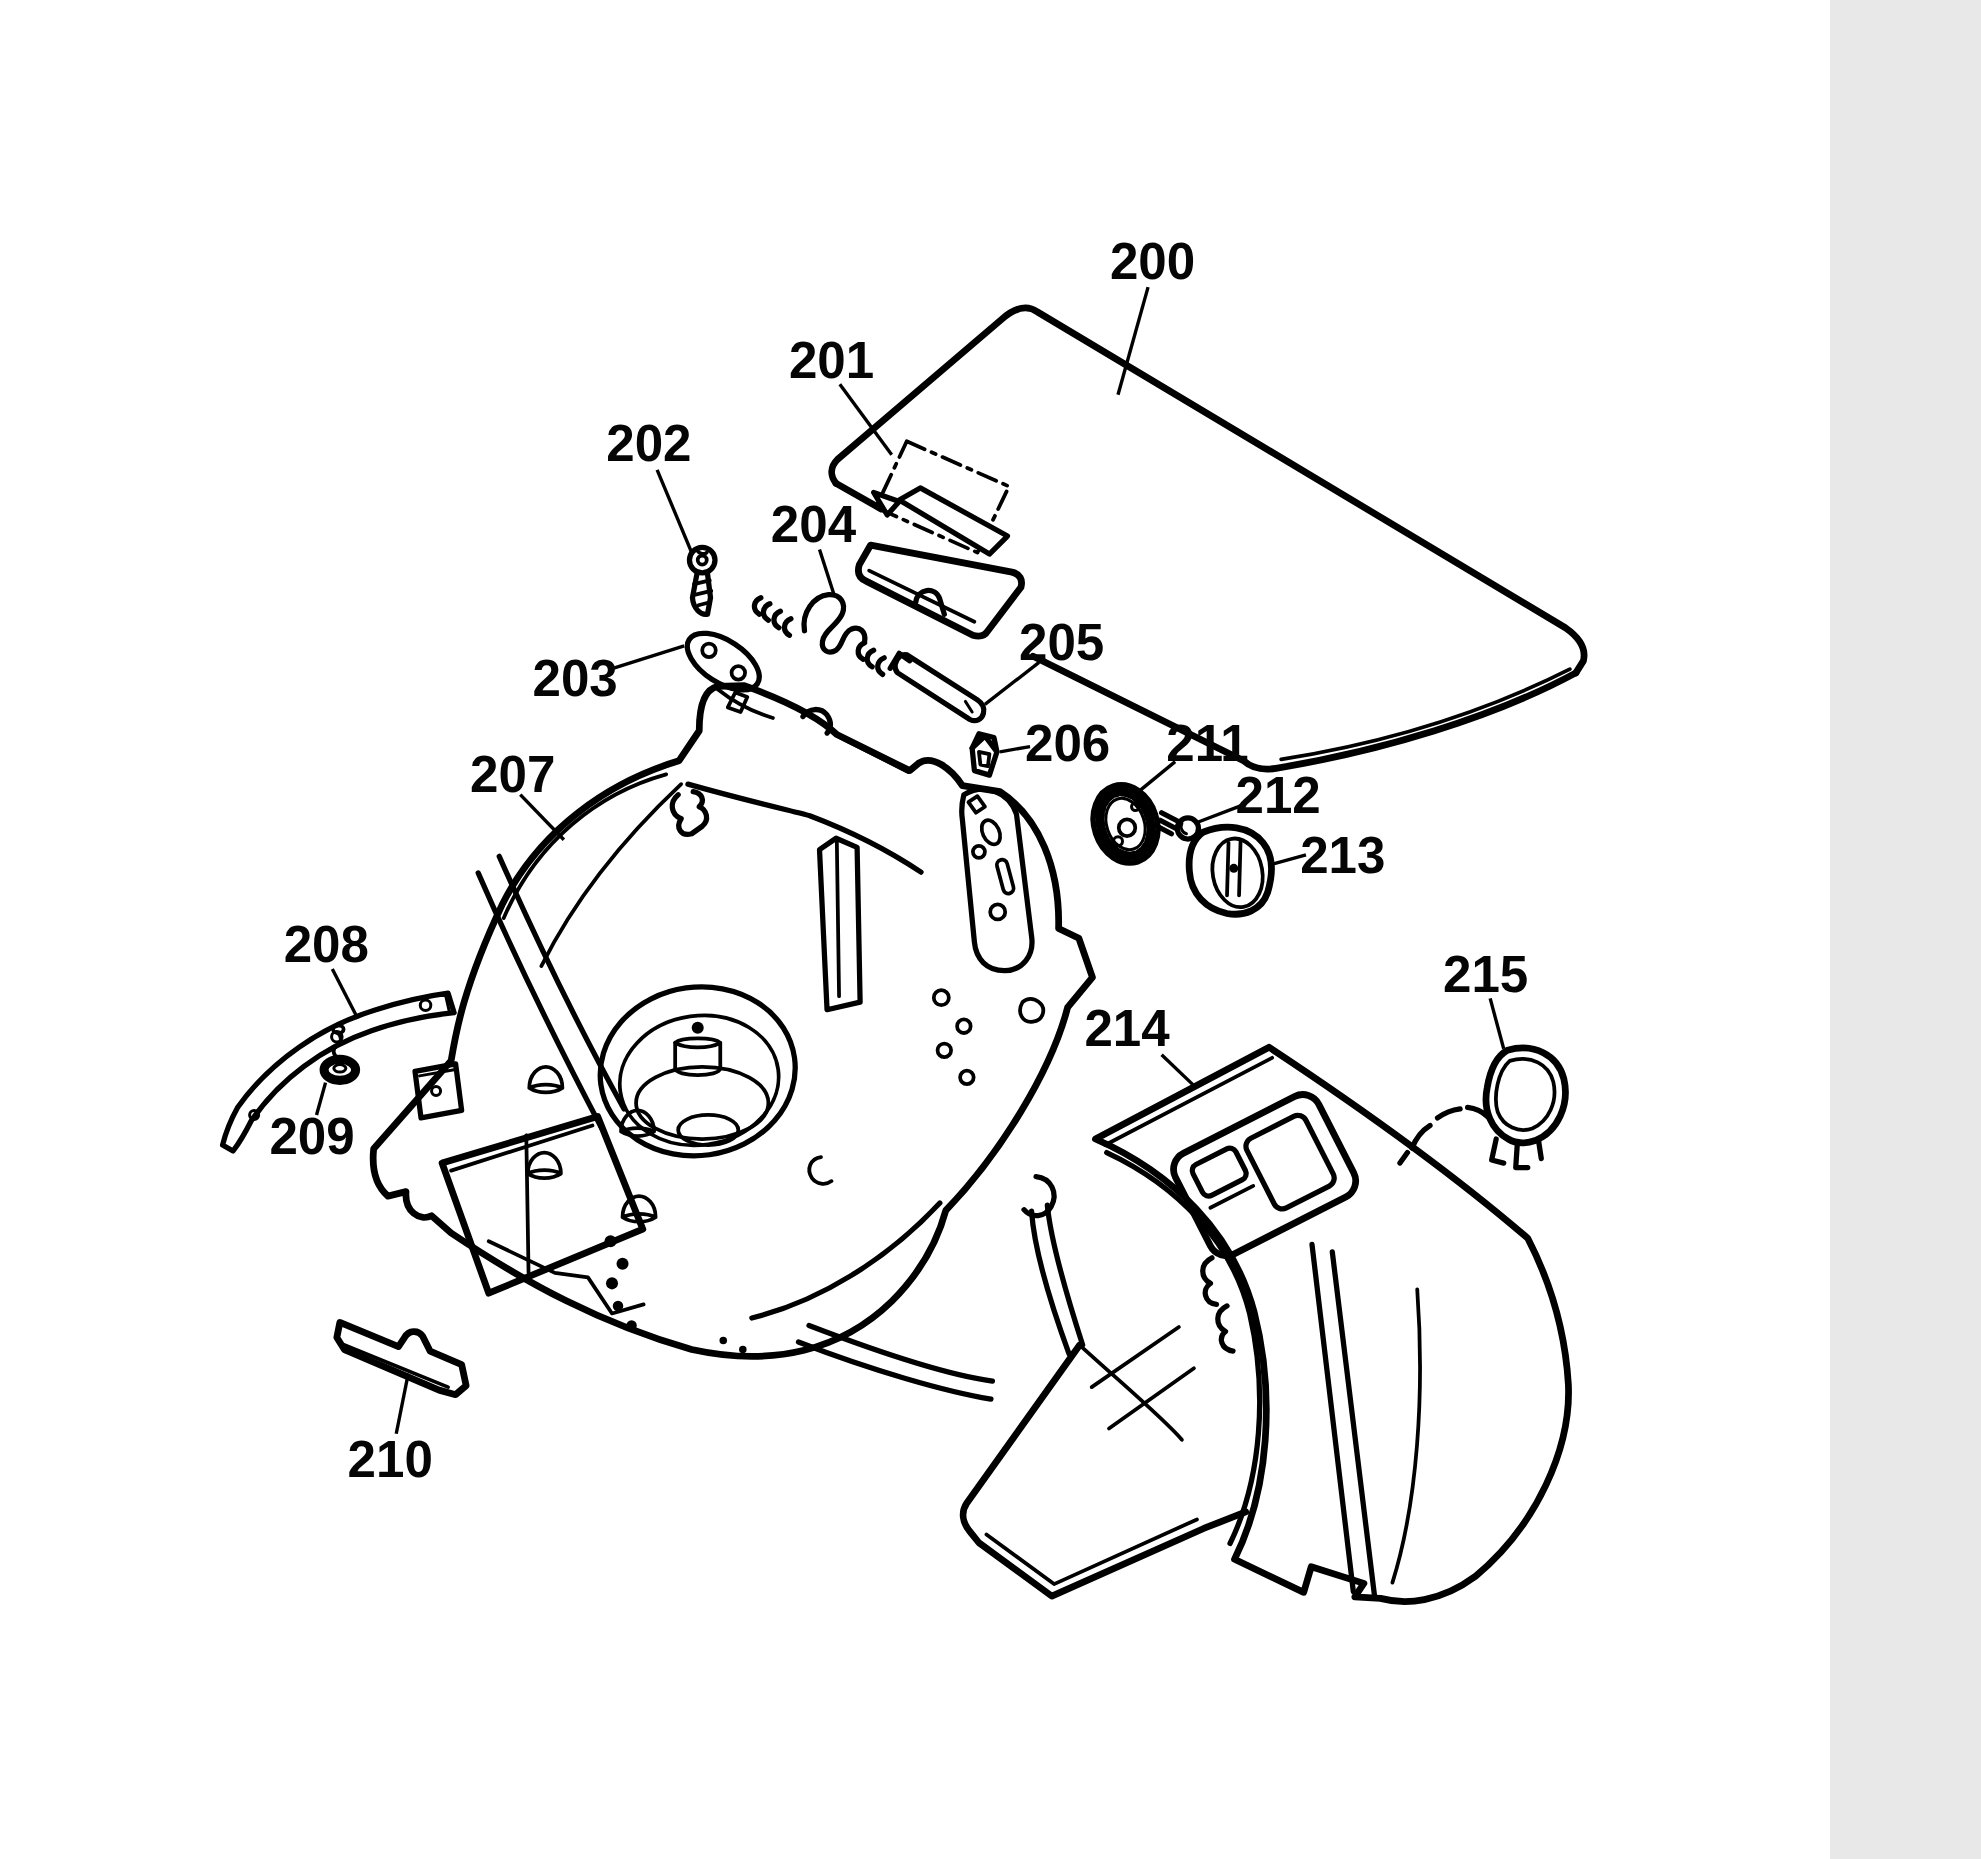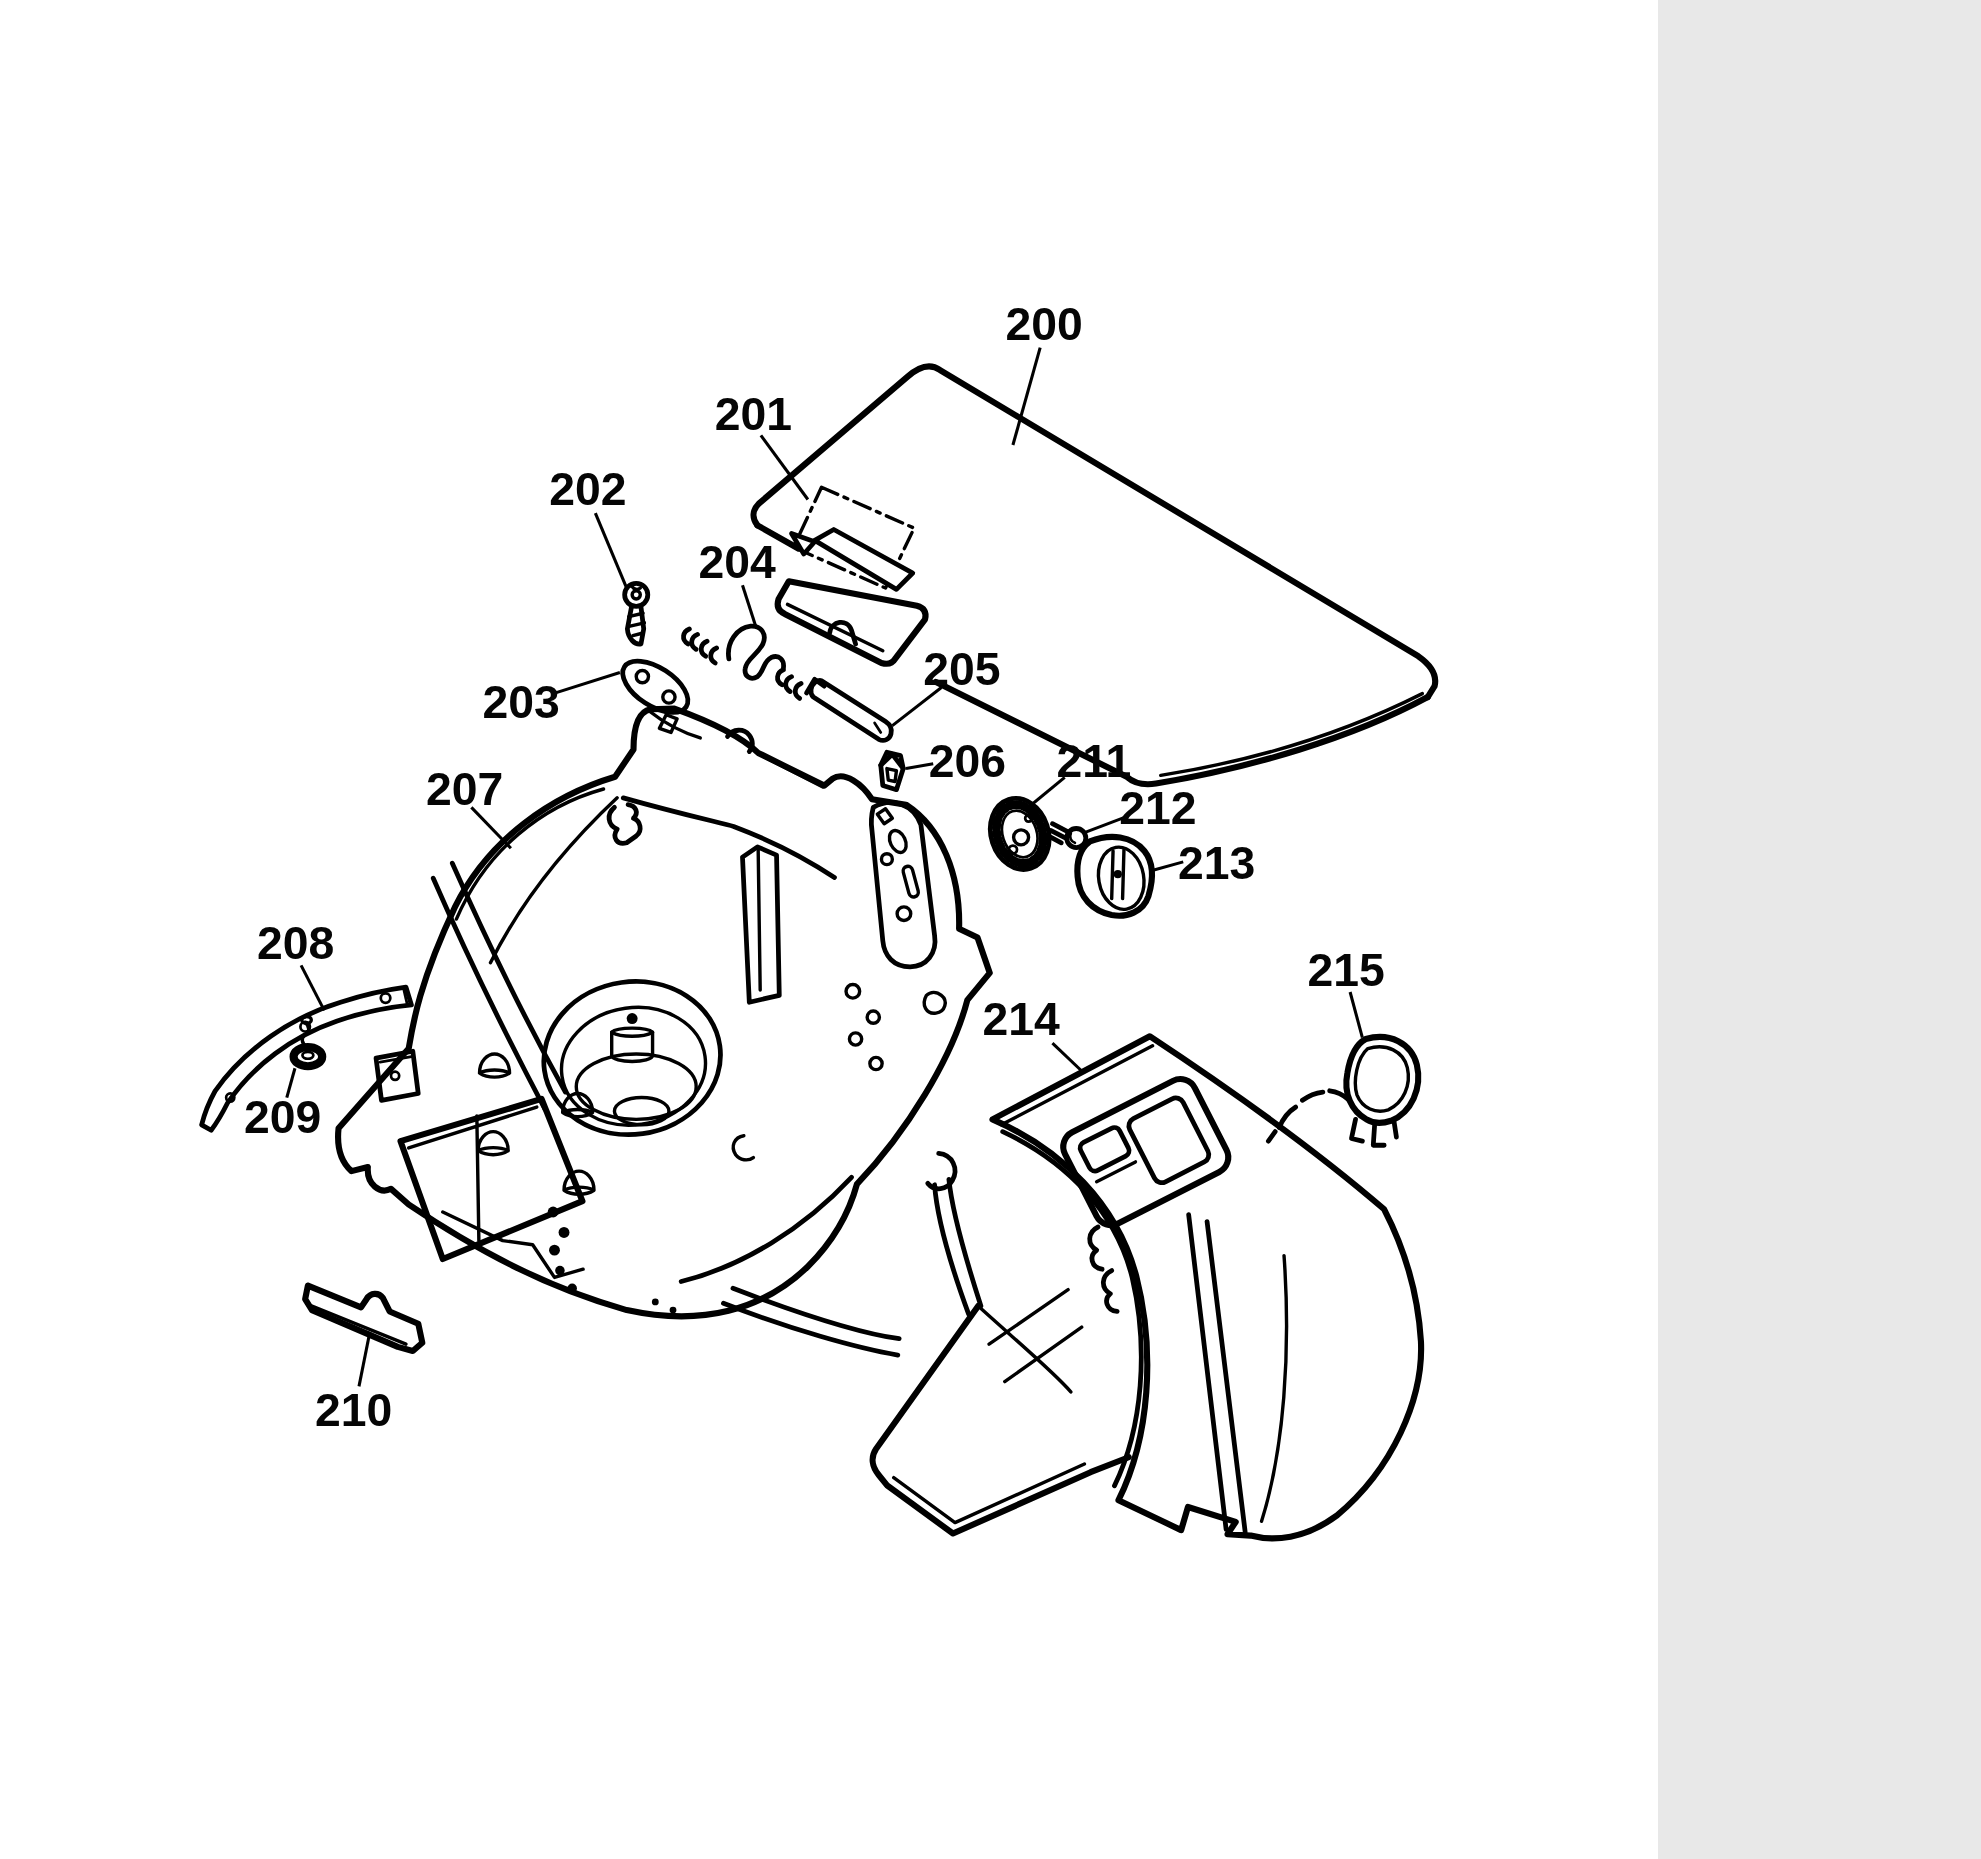--- a/index.html
+++ b/index.html
@@ -1,18 +1,18 @@
 <!DOCTYPE html>
 <html style="font-size:13px"><head>
 <meta charset="utf-8">
 <style>
   html,body{margin:0;padding:0;background:#e8e8e8;}
   .stage{
     position:relative;
-    width:1658px;height:1860px;
+    width:1830px;height:1860px;
     background:#ffffff;
     font-family:"Liberation Sans", sans-serif;
     overflow:hidden;
   }
   svg{display:block;width:100%;height:100%;}
   .ink{stroke:#000;fill:none;stroke-linecap:round;stroke-linejoin:round;}
   .w9{stroke-width:9;}
   .w7{stroke-width:7;}
   .w5{stroke-width:5;}
   .w4{stroke-width:4;}

